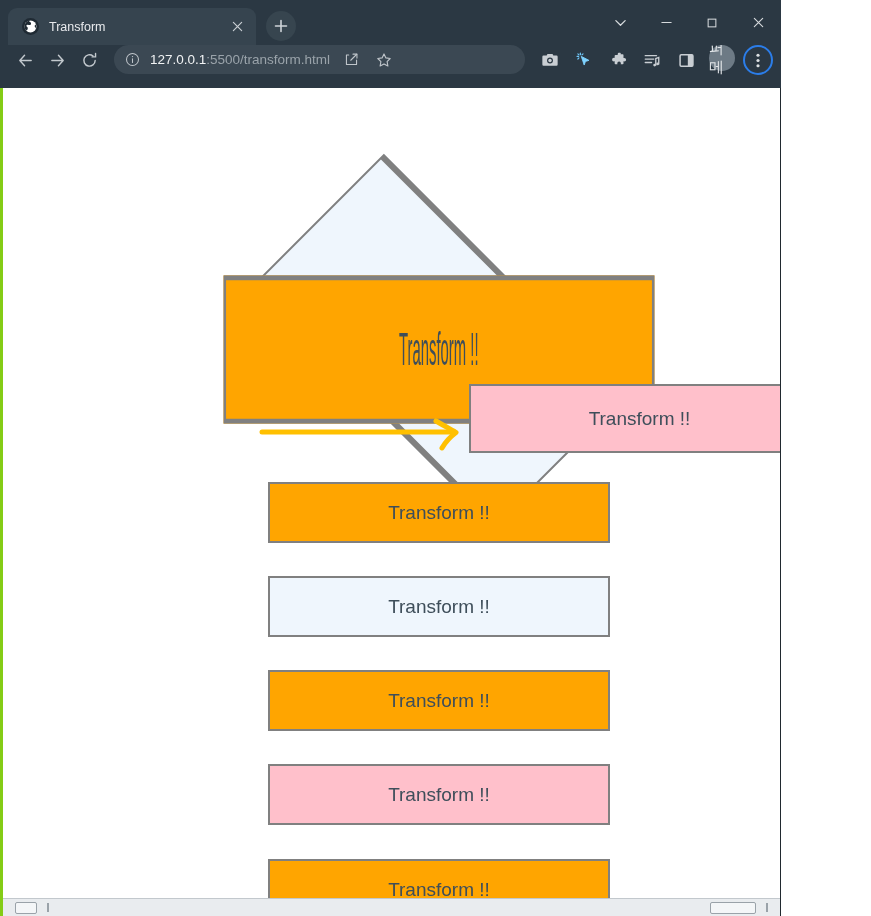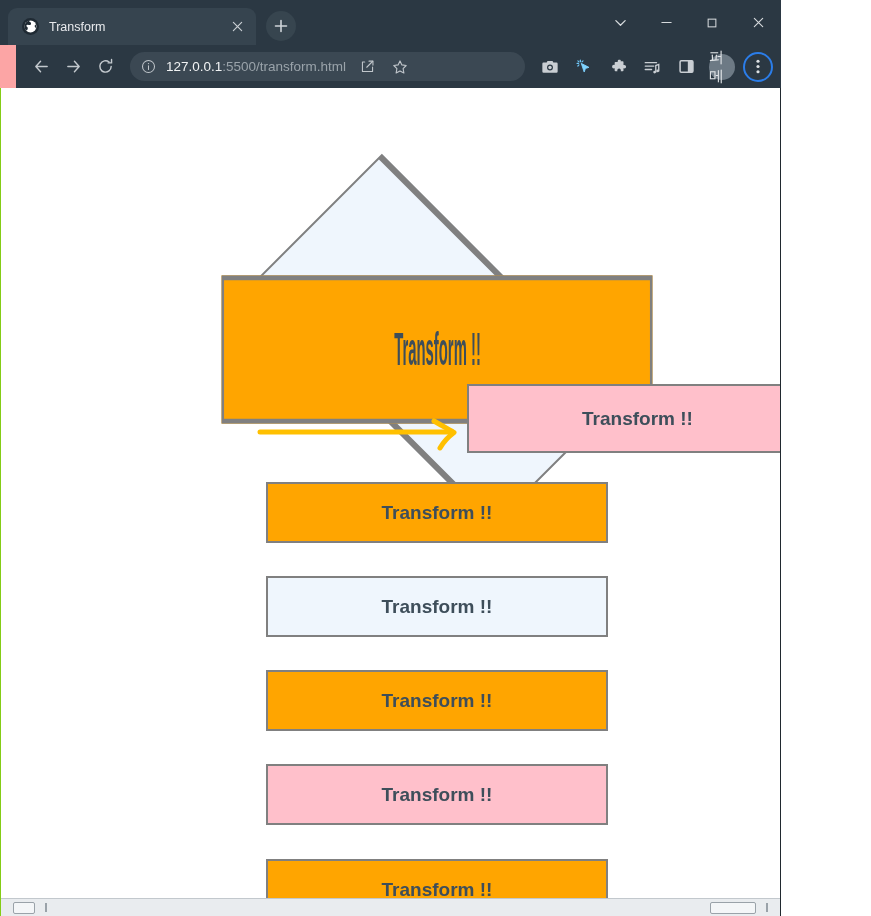--- a/index.html
+++ b/index.html
@@ -77,25 +77,24 @@
   .win-btn {
     width: 46px; height: 45px;
     display: flex; align-items: center; justify-content: center;
     color: #d6dadd;
   }
 
   
   .toolbar {
     height: 43px;
     background: #2b3843;
-    display: flex; align-items: center;
+    display: flex; 
     padding: 0 8px 0 10px;
     gap: 2px;
     flex: 0 0 43px;
-    margin-left: 16px;
   }
   .nav-btn {
     width: 30px; height: 30px;
     display: flex; align-items: center; justify-content: center;
     color: #c3c9ce;
     border-radius: 50%;
     flex: 0 0 30px;
   }
   .omnibox {
     flex: 1 1 auto;
@@ -146,24 +145,23 @@
     color: #dde1e4;
     flex: 0 0 30px;
     margin-left: 2px;
   }
 
   
   .viewport {
     position: relative;
     flex: 1 1 auto;
     background: #ffffff;
-    border-left: 1px solid #84cc16;
+    border-left: 3px solid #84cc16;
     border-right: 1px solid #20292f;
     overflow: hidden;
-    font-weight: bold;
   }
 
   .stage { position: absolute; inset: 0; }
 
   
   .tbox {
     position: absolute;
     width: 342px; height: 61px;
     border: 2px solid #808080;
     display: flex; align-items: center; justify-content: center;

